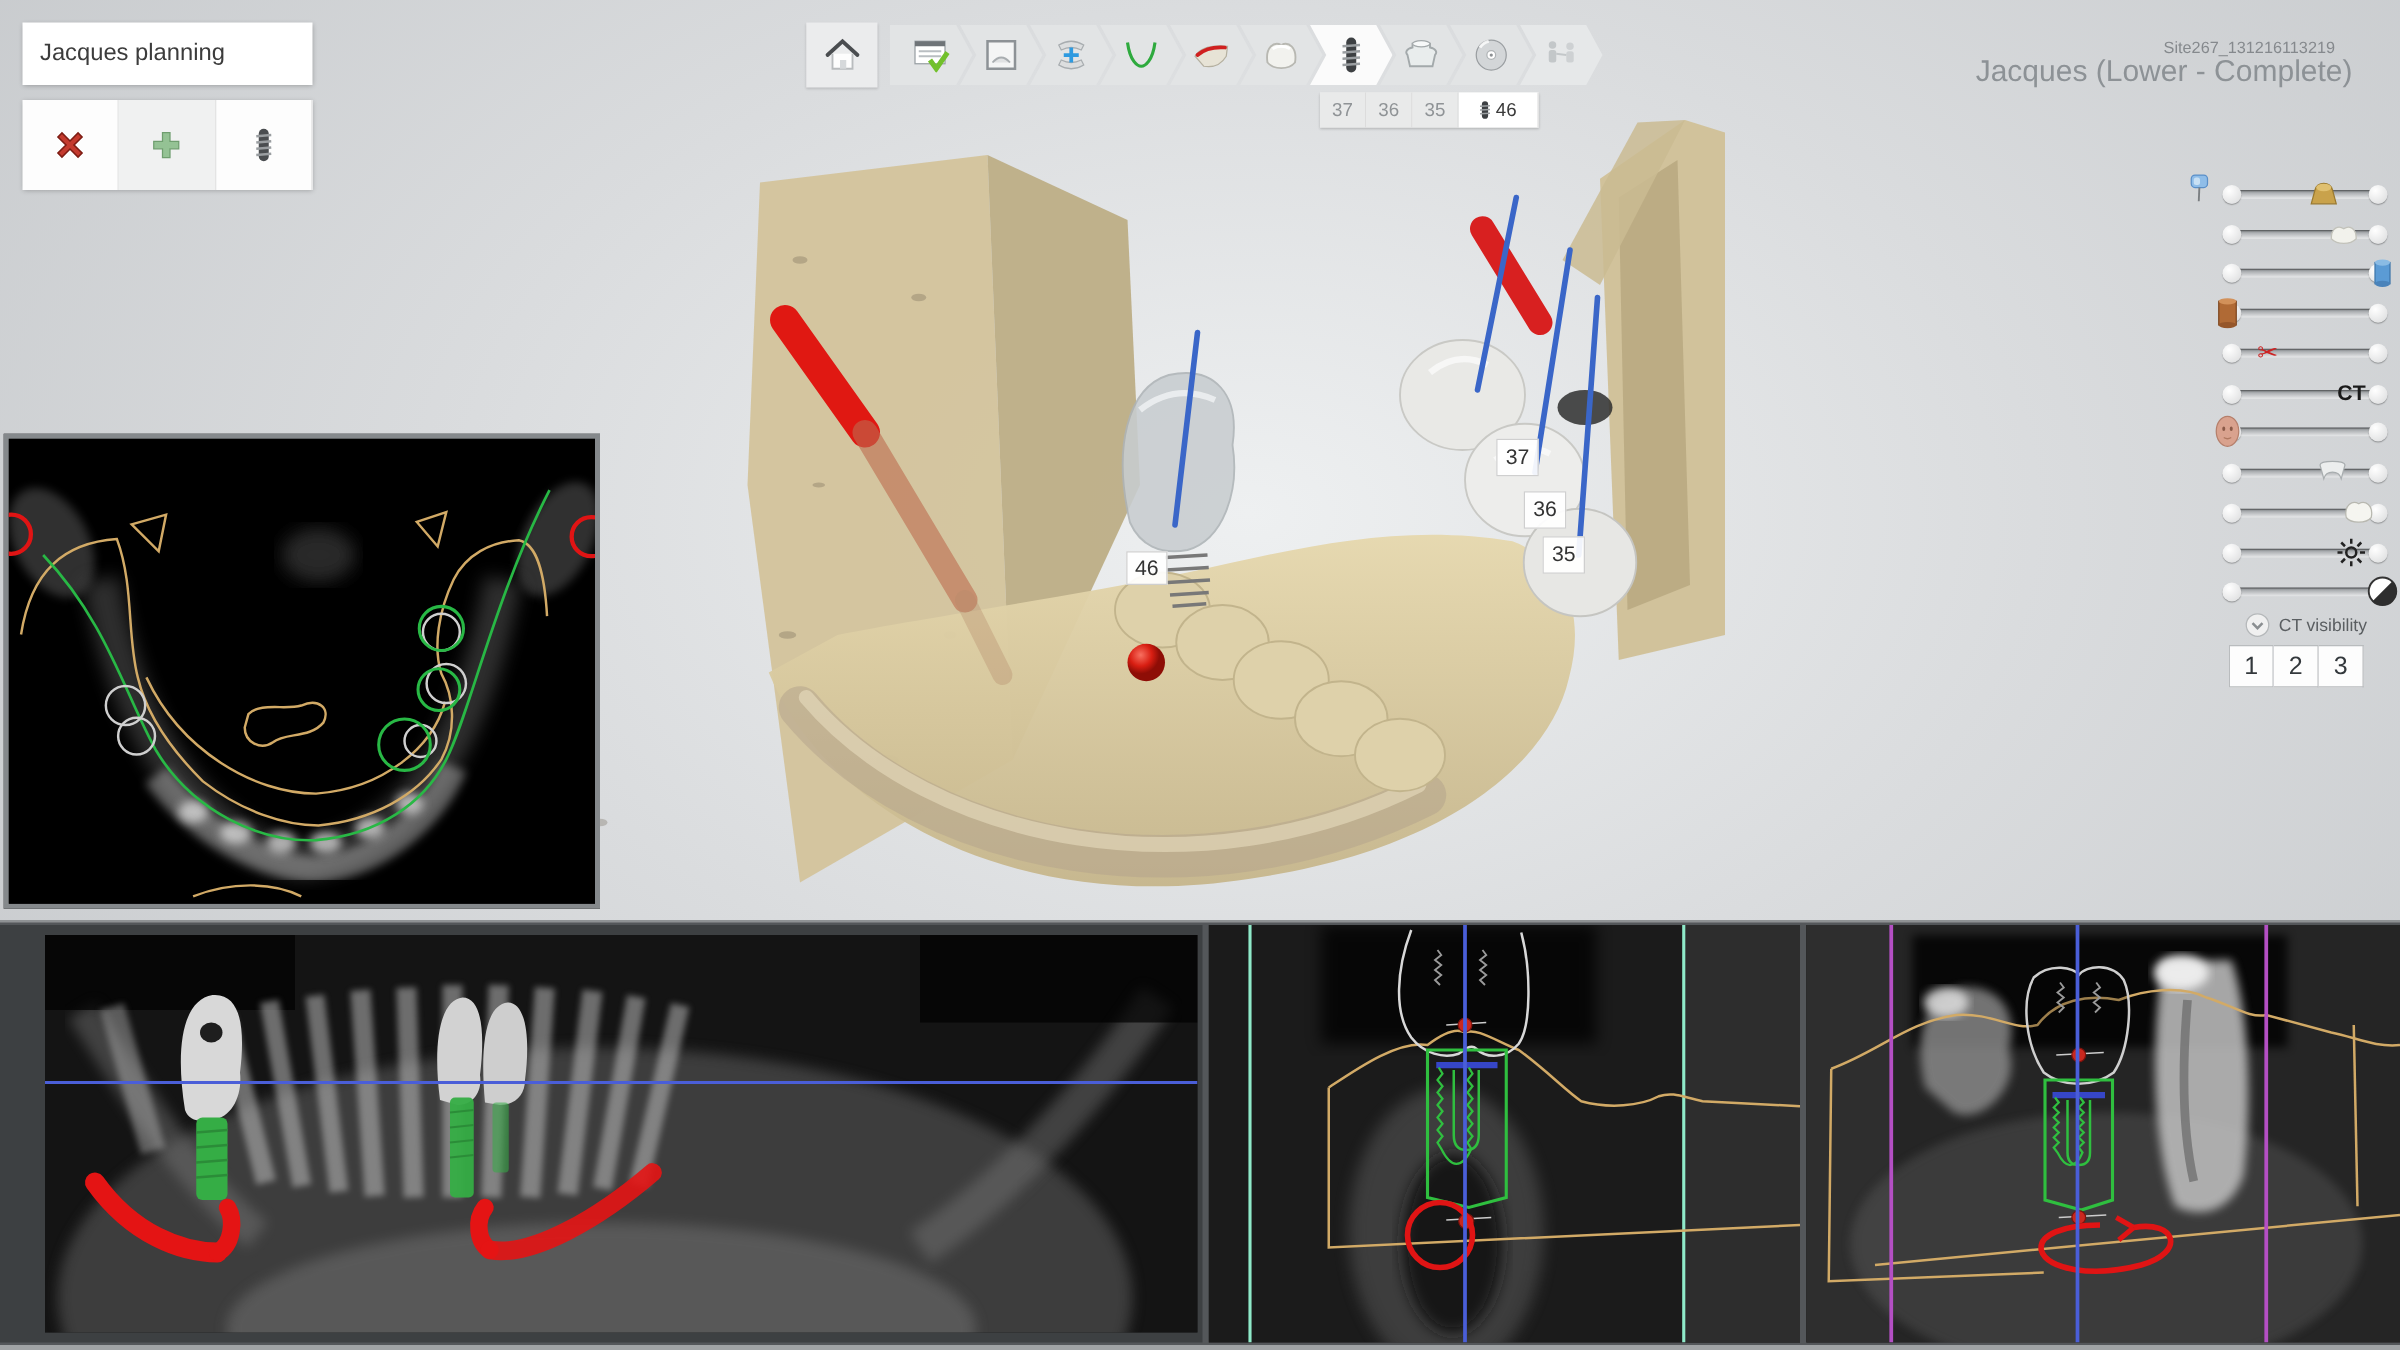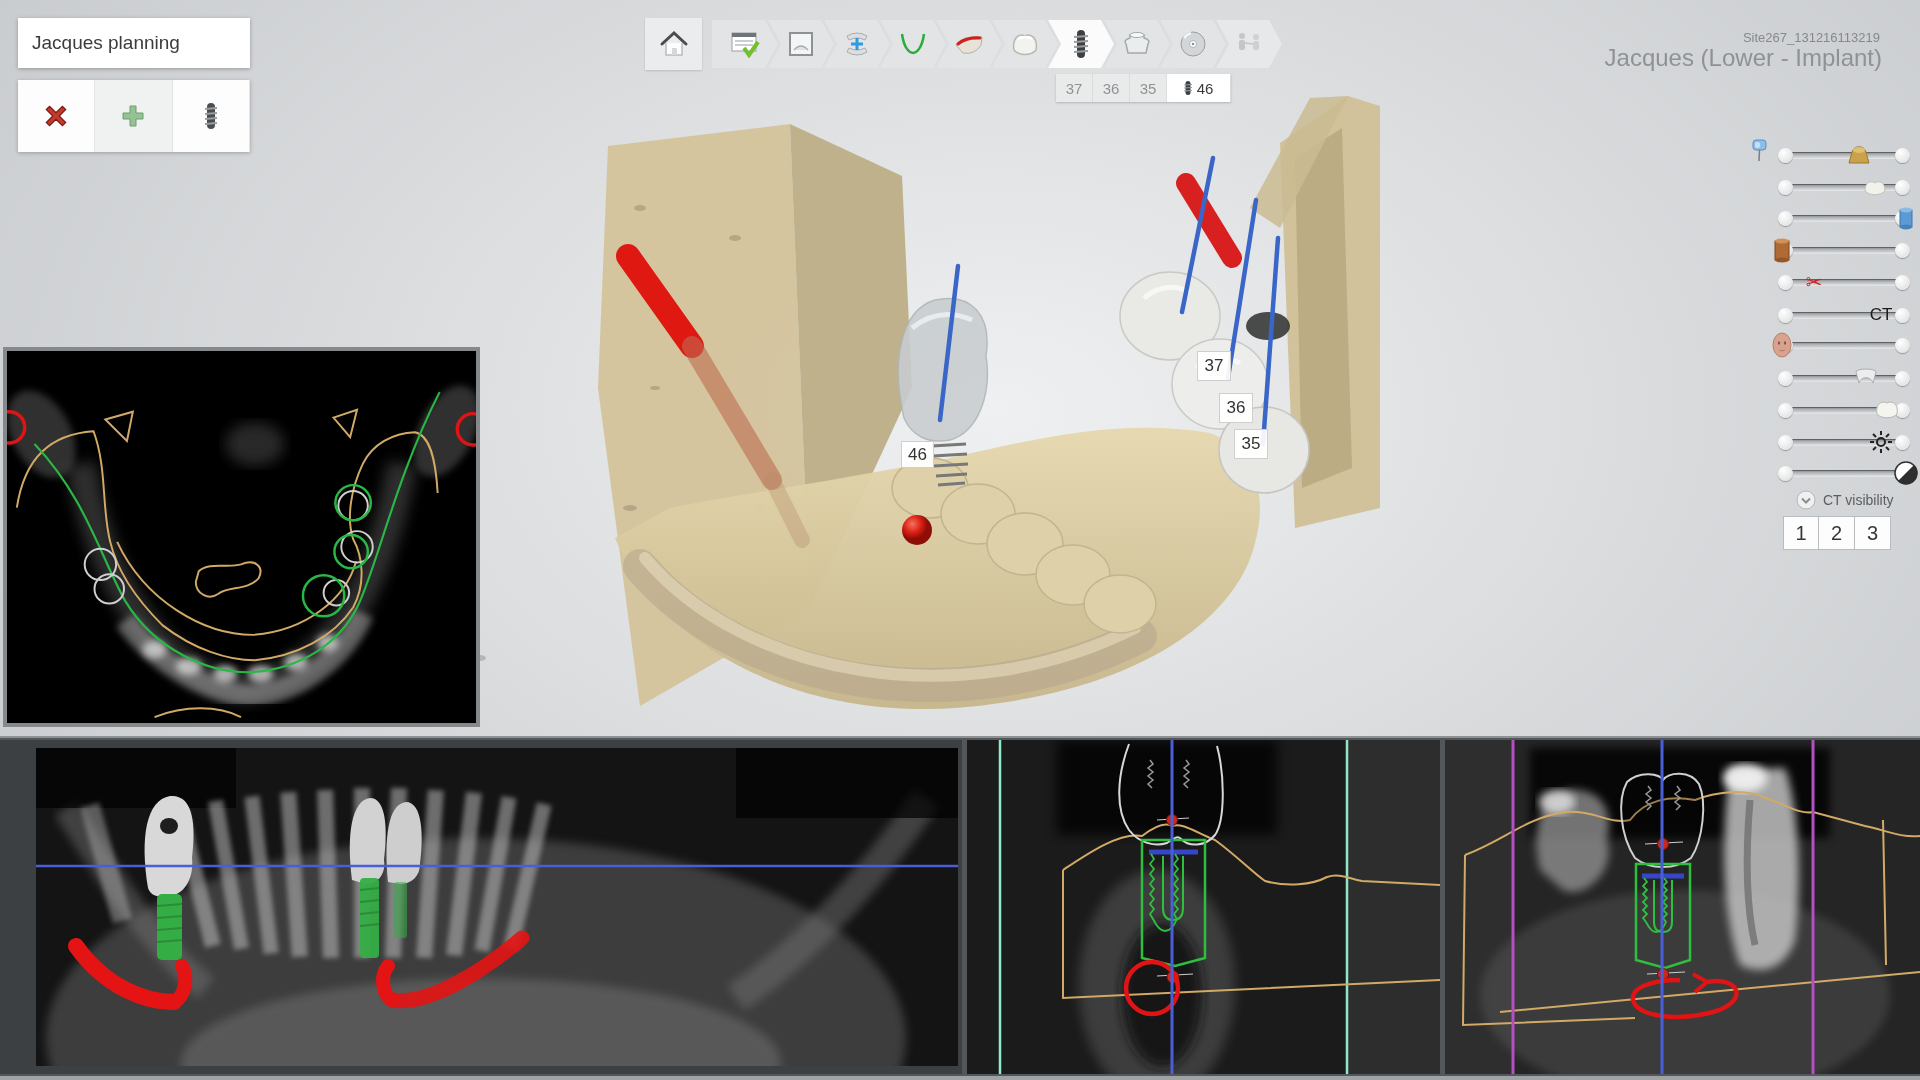--- a/index.html
+++ b/index.html
@@ -25,31 +25,31 @@
   .step.first { margin-left:0; clip-path:polygon(0 0, calc(100% - 13px) 0, 100% 50%, calc(100% - 13px) 100%, 0 100%); }
   .step.active { background:#fbfbfb; }
   .step.disabled { background:#e6e8e9; }
   .step.disabled svg { opacity:.45; }
   
   .tooth-tabs { left:1056px; top:74px; height:28px; display:flex; background:#f2f3f3; box-shadow:0 1px 2px rgba(0,0,0,.2); }
   .ttab { width:37px; height:28px; background:#e9eaea; border-right:1px solid #dcdcdc;
     display:flex; align-items:center; justify-content:center; font-size:15px; color:#8f9396; cursor:pointer; }
   .ttab.active { width:64px; background:#fff; color:#3a3a3a; gap:5px; }
   
-  .case-id { right:40px; top:30px; font-size:13px; color:#85898d; }
+  .case-id { right:52px; top:30px; font-size:13px; color:#85898d; }
   .patient { right:38px; top:44px; font-size:24px; color:#8d9296; }
   
   .slider-row { left:1782px; width:124px; height:26px; }
   .slider-track { position:absolute; left:0; right:0; top:10px; height:7px; border-radius:4px;
     background:linear-gradient(#8f9397,#e9eaeb); box-shadow:inset 0 1px 1px rgba(0,0,0,.4); }
   .knob { position:absolute; top:6px; width:15px; height:15px; border-radius:50%;
     background:radial-gradient(circle at 35% 30%, #fff, #d9dadb); box-shadow:0 1px 1px rgba(0,0,0,.3); }
   .knob.l { left:-4px; } .knob.r { right:-4px; }
   .handle { position:absolute; top:0; width:26px; height:26px; display:flex; align-items:center; justify-content:center; cursor:pointer; }
-  .ct-handle { font-size:17px; font-weight:normal; color:#1a1a1a; }
+  .ct-handle { font-size:17px; font-weight:bold; color:#1a1a1a; }
   .ctvis { left:1796px; top:490px; display:flex; align-items:center; gap:7px; font-size:14px; color:#5a5e61; }
   .view-btns { left:1783px; top:516px; display:flex; }
   .vbtn { width:36px; height:34px; background:#fdfdfd; border:1px solid #b9bcbe; border-left:none;
     display:flex; align-items:center; justify-content:center; font-size:20px; color:#33383c; cursor:pointer; }
   .vbtn:first-child { border-left:1px solid #b9bcbe; }
   
   .axial-panel { left:3px; top:347px; width:477px; height:380px; background:#000;
     border:4px solid #85898c; }
   .viewport3d { left:480px; top:88px; width:900px; height:648px; }
   .tooth-label { position:absolute; background:rgba(255,255,255,.93); border:1px solid #cfcfcf;
@@ -291,21 +291,21 @@
           <line x1="0" y1="5" x2="8" y2="4.5"></line>
           <line x1="0" y1="8" x2="8" y2="7.5"></line>
           <line x1="0" y1="11" x2="8" y2="10.5"></line>
         </g>
     </svg>
     <span>46</span>
   </div>
 </div>
 
 <div class="abs case-id"><span>Site267_131216113219</span></div>
-<div class="abs patient"><span>Jacques (Lower - Implant)</span></div>
+<div class="abs patient"><span>Jacques (Lower - Complete)</span></div>
 
 <div class="abs" style="left:1748px; top:138px;">
   <svg width="24" height="26" viewBox="0 0 24 26">
     <rect x="5" y="2" width="13" height="10" rx="3" fill="#8fbde8" stroke="#5a8fc8"></rect>
     <rect x="7" y="4" width="5" height="6" rx="2" fill="#c8e0f4"></rect>
     <line x1="11.5" y1="12" x2="11" y2="23" stroke="#7a7e81" stroke-width="1.5"></line>
   </svg>
 </div>
 
 <div class="abs slider-row" style="top:142px;">

